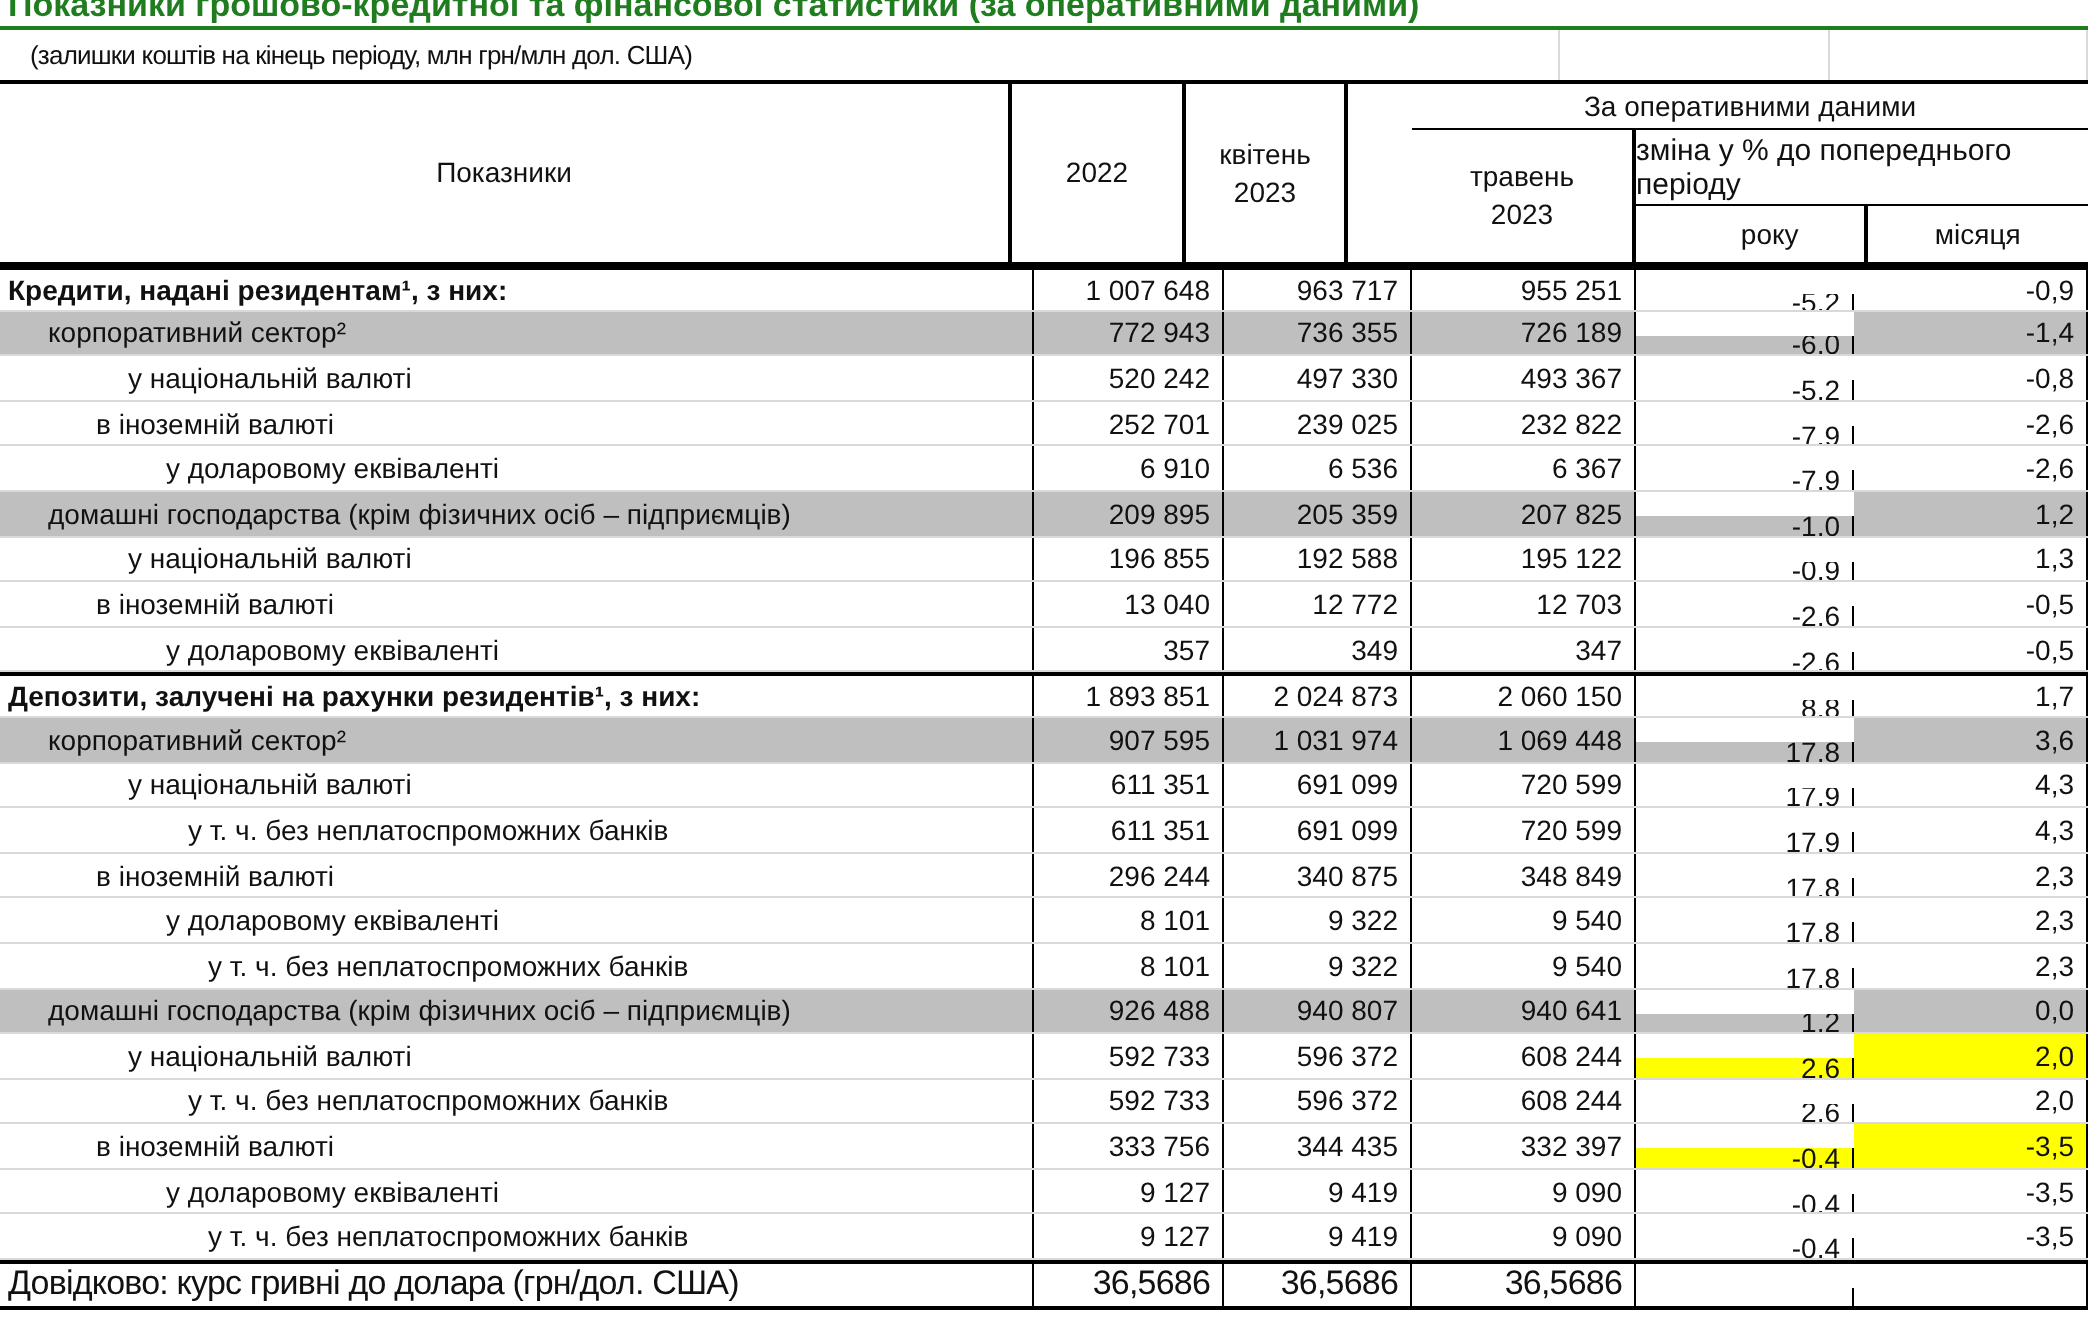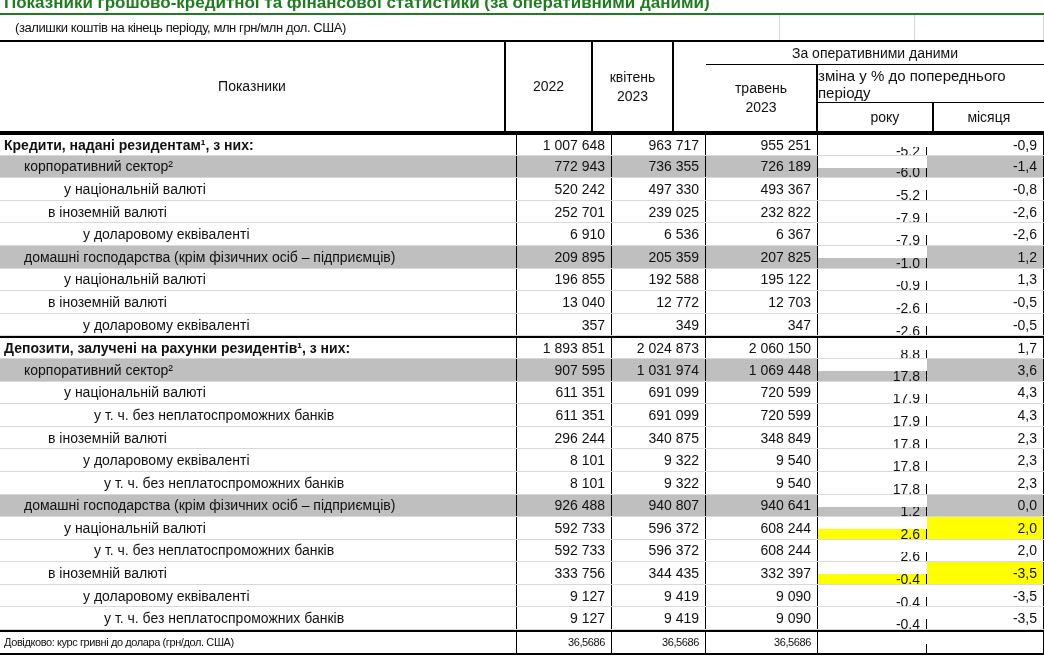--- a/index.html
+++ b/index.html
@@ -43,21 +43,21 @@
   .trow:last-child{border-bottom:0;}
   .cell{display:flex;align-items:center;font-size:14px;overflow:hidden;white-space:nowrap;}
   .cell.label{width:517px;border-right:1px solid var(--border);}
   .cell.val{justify-content:flex-end;padding-right:6px;border-right:1px solid var(--border);}
   .cell.c0{width:95px;} .cell.c1{width:94px;} .cell.c2{width:112px;}
   .cell.c3{width:109px;margin-top:12px;} .cell.c4{width:117px;border-right:1px solid var(--border);}
   .trow.section{border-top:2px solid var(--border);}
   .trow.section .cell.label{font-weight:bold;}
   .trow.gray .cell{background:var(--gray);}
   .trow.note{border-top:2px solid var(--border);}
-  .trow.note .cell{font-size:11px;letter-spacing:-0.4px;}
+  .trow.note .cell{font-size:17px;letter-spacing:-0.4px;}
   .cell.hl{background:var(--yellow);}
   .ind0{padding-left:4px;} .ind1{padding-left:24px;text-align:center;} .ind2{padding-left:48px;}
   .ind3{padding-left:64px;} .ind4{padding-left:83px;} .ind5{padding-left:94px;}
   .ind6{padding-left:104px;}
 </style>
 </head>
 <body>
 
 <div class="sheet">
 

